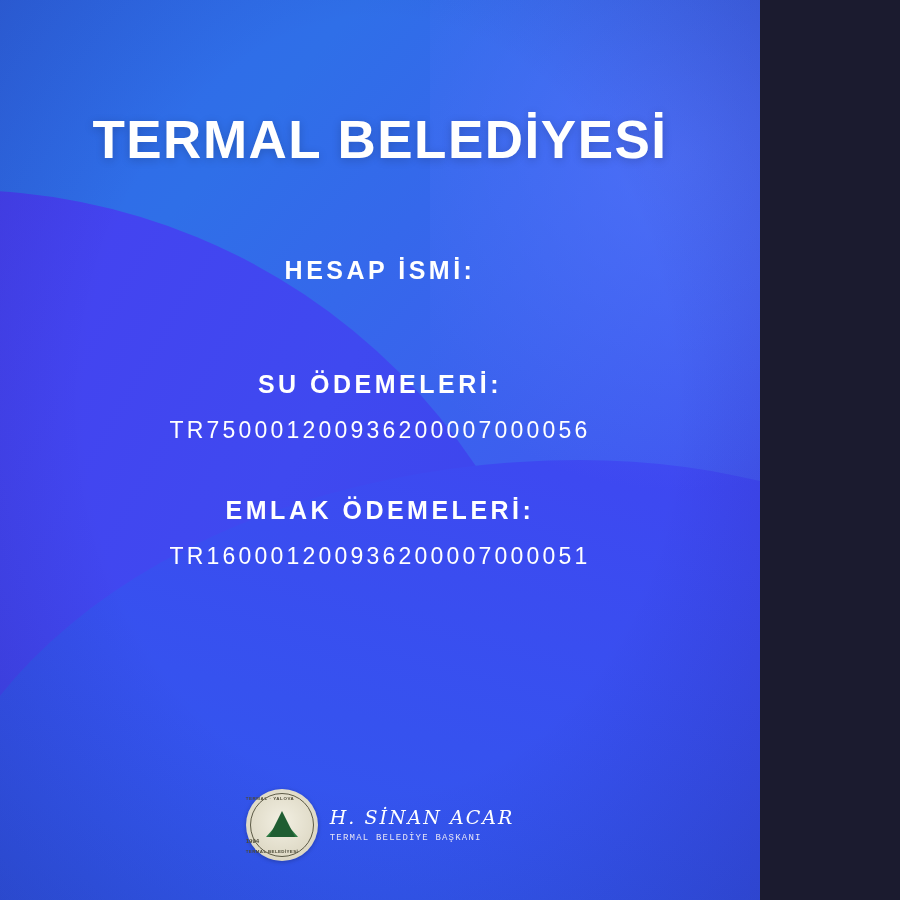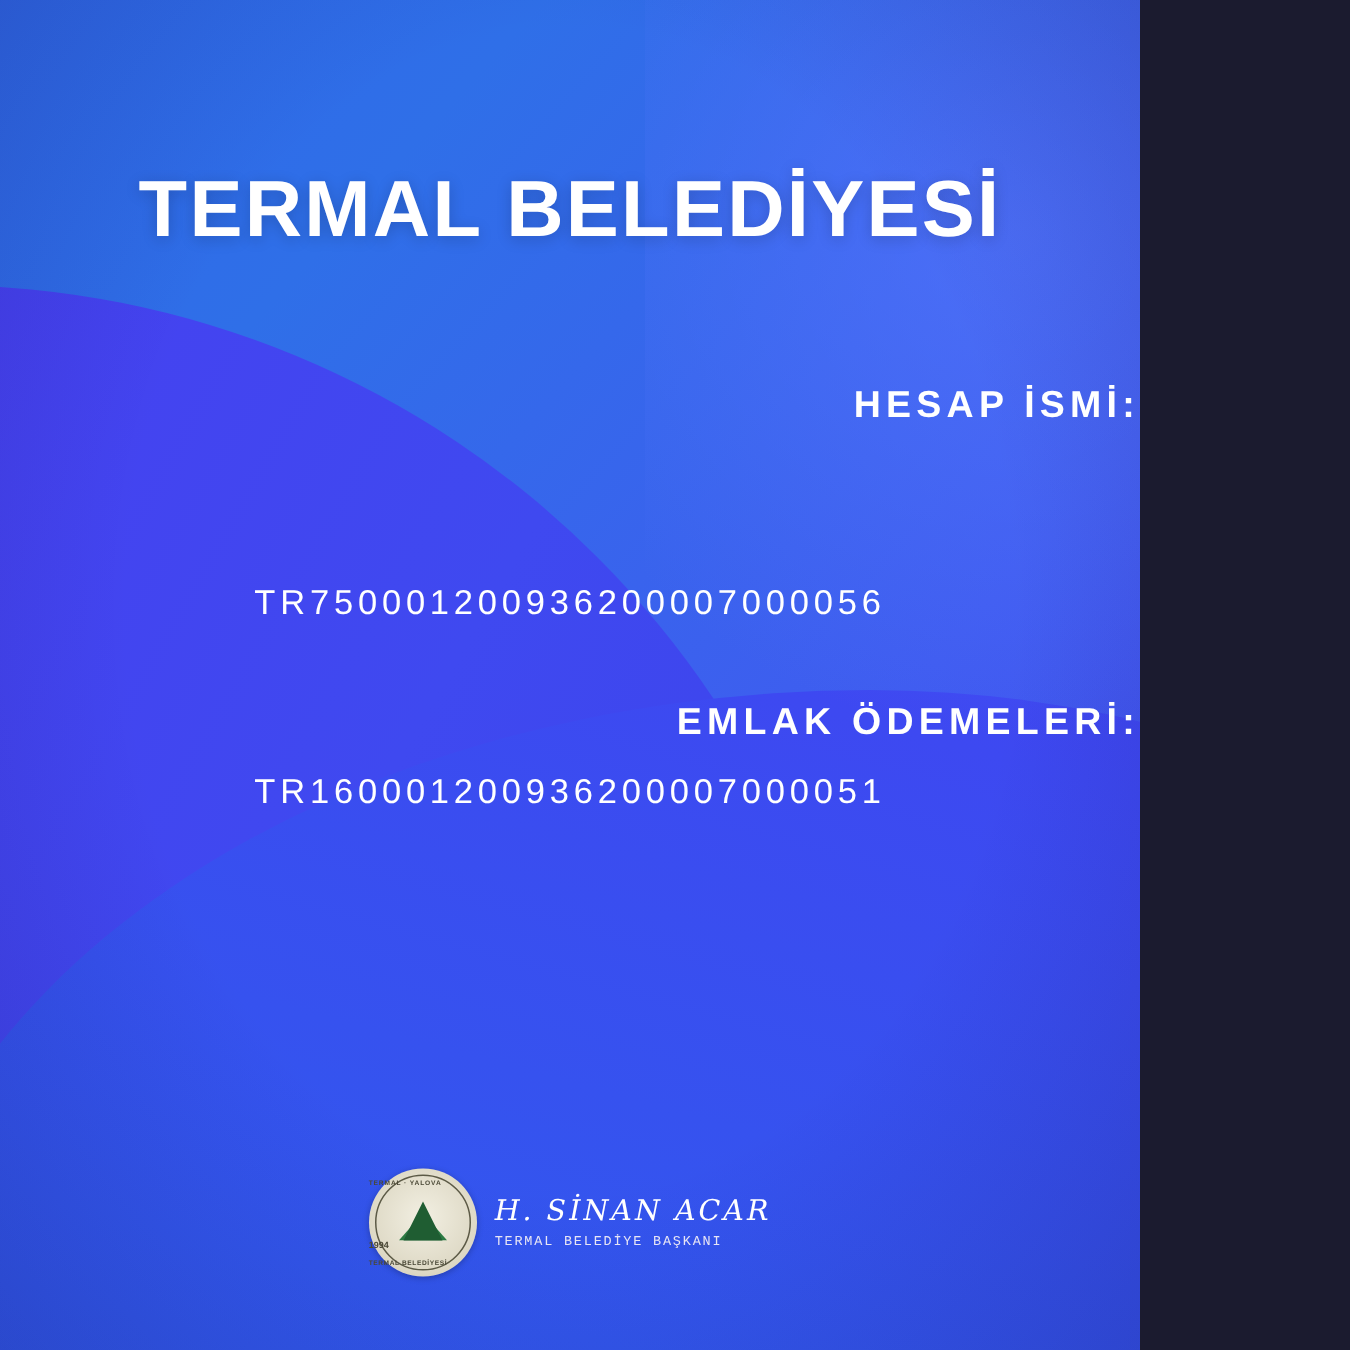--- a/index.html
+++ b/index.html
@@ -96,21 +96,20 @@
     font-size: 31px;
     font-weight: 700;
     letter-spacing: 0.8px;
   }
 
   .section { width: 100%; }
   .label {
     font-weight: 700;
     letter-spacing: 3.5px;
     font-size: 25px;
-    text-align: right;
   }
   .value-text {
     font-weight: 700;
     letter-spacing: 2.6px;
     font-size: 26px;
   }
   .iban {
     font-weight: 400;
     letter-spacing: 3.2px;
     font-size: 23px;
@@ -121,21 +120,21 @@
   .sec-water { margin-top: 85px; }
   .sec-water .iban { margin-top: 18px; }
   .sec-estate { margin-top: 52px; }
   .sec-estate .iban { margin-top: 18px; }
 
   
   .footer {
     position: absolute;
     left: 0;
     right: 0;
-    bottom: 49px;
+    bottom: 39px;
     display: flex;
     align-items: center;
     justify-content: center;
     gap: 12px;
   }
   .seal {
     width: 72px;
     height: 72px;
     border-radius: 50%;
     background: radial-gradient(circle at 50% 45%, #f2efe2 0%, #ddd8c4 70%, #c9c3ae 100%);
@@ -236,20 +235,21 @@
 
     <div class="title-block">
       <div class="title-main">TERMAL BELEDİYESİ</div>
     </div>
 
     <div class="section sec-account">
       <div class="label">HESAP İSMİ:</div>
     </div>
 
     <div class="section sec-water">
+      <div class="label">SU ÖDEMELERİ:</div>
       <div class="iban">TR750001200936200007000056</div>
     </div>
 
     <div class="section sec-estate">
       <div class="label">EMLAK ÖDEMELERİ:</div>
       <div class="iban">TR160001200936200007000051</div>
     </div>
 
   </div>
 

